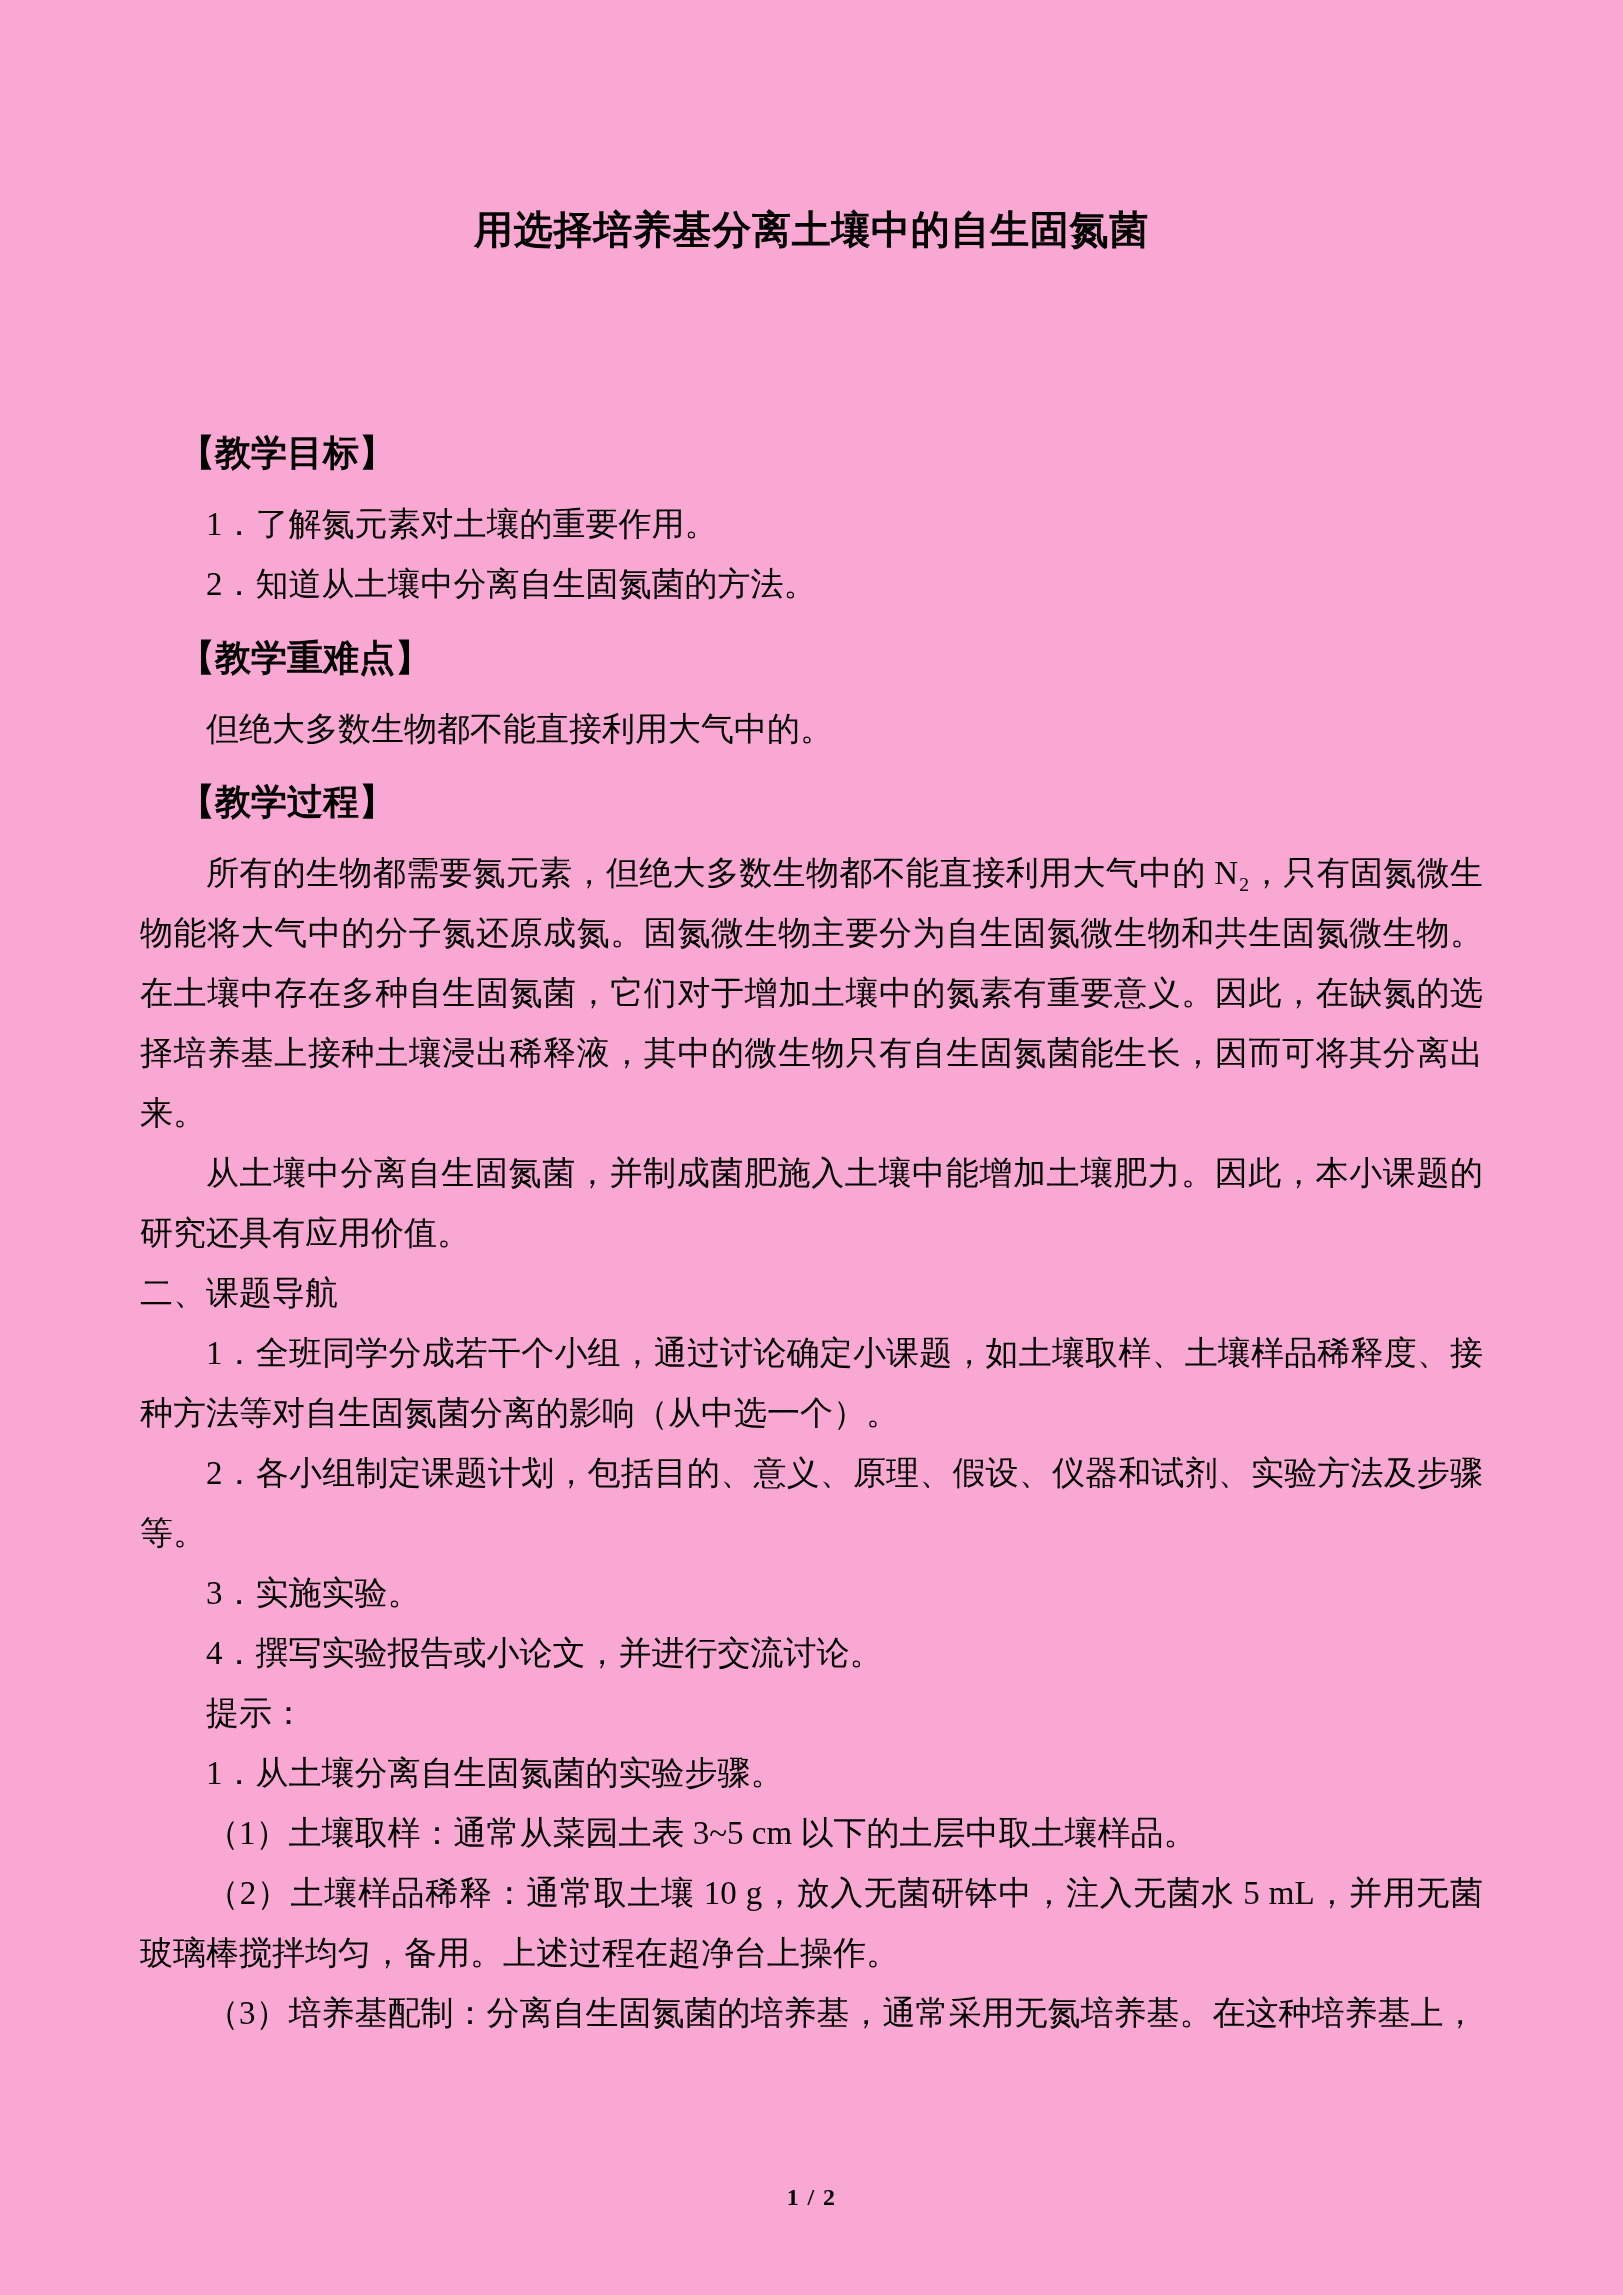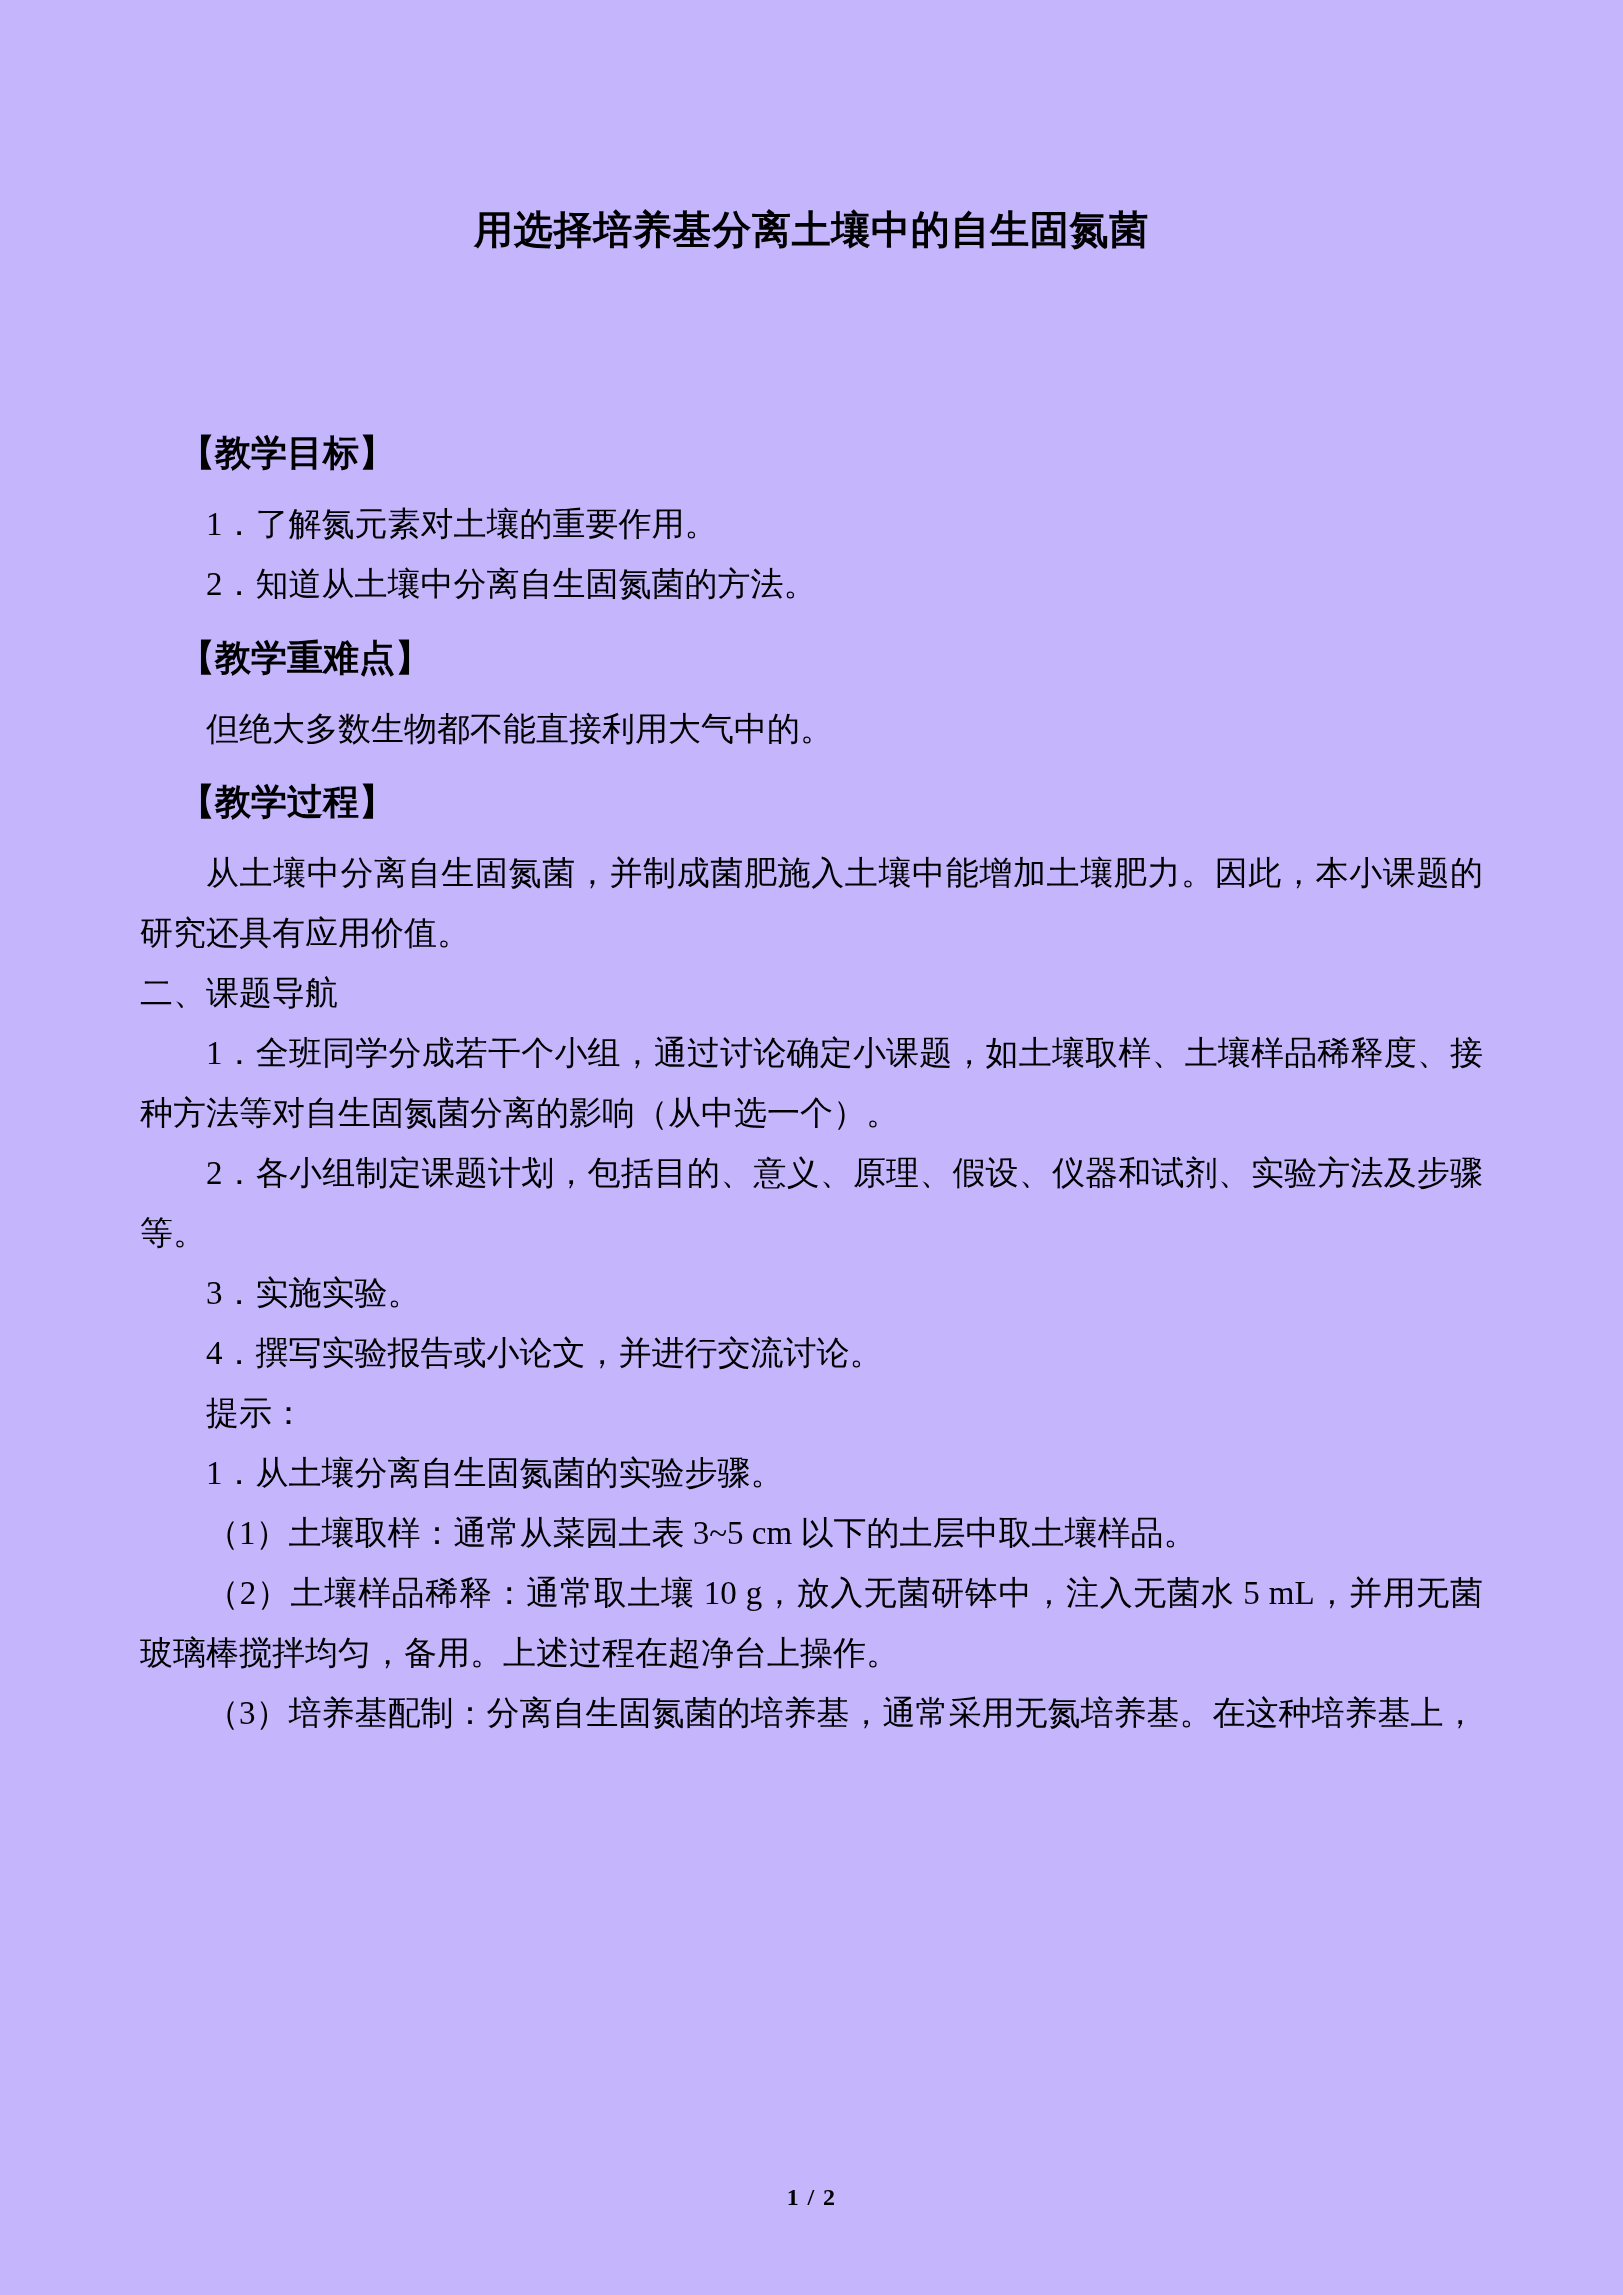--- a/index.html
+++ b/index.html
@@ -9,21 +9,21 @@
     height: 2295px;
     position: relative;
     color: #000000;
     font-family: "Liberation Serif", "DejaVu Serif", serif;
     overflow: hidden;
   }
   .page {
     position: absolute;
     inset: 0;
     padding: 202px 140px 0 140px;
-    background: #c4b5fd;
+    background: #f9a8d4;
   }
   .doc-title {
     text-align: center;
     font-size: 39px;
     font-weight: bold;
     line-height: 56px;
     margin-bottom: 165px;
     letter-spacing: 0.7px;
   }
   .heading {
@@ -67,20 +67,21 @@
 
   <h2 class="heading">【教学目标】</h2>
   <p class="para">1．了解氮元素对土壤的重要作用。</p>
   <p class="para">2．知道从土壤中分离自生固氮菌的方法。</p>
 
   <h2 class="heading">【教学重难点】</h2>
   <p class="para">但绝大多数生物都不能直接利用大气中的。</p>
 
   <h2 class="heading">【教学过程】</h2>
 
+  <p class="para">所有的生物都需要氮元素，但绝大多数生物都不能直接利用大气中的 N₂，只有固氮微生物能将大气中的分子氮还原成氮。固氮微生物主要分为自生固氮微生物和共生固氮微生物。在土壤中存在多种自生固氮菌，它们对于增加土壤中的氮素有重要意义。因此，在缺氮的选择培养基上接种土壤浸出稀释液，其中的微生物只有自生固氮菌能生长，因而可将其分离出来。</p>
   <p class="para">从土壤中分离自生固氮菌，并制成菌肥施入土壤中能增加土壤肥力。因此，本小课题的研究还具有应用价值。</p>
 
   <p class="plain">二、课题导航</p>
   <p class="para">1．全班同学分成若干个小组，通过讨论确定小课题，如土壤取样、土壤样品稀释度、接种方法等对自生固氮菌分离的影响（从中选一个）。</p>
   <p class="para">2．各小组制定课题计划，包括目的、意义、原理、假设、仪器和试剂、实验方法及步骤等。</p>
   <p class="para">3．实施实验。</p>
   <p class="para">4．撰写实验报告或小论文，并进行交流讨论。</p>
   <p class="para">提示：</p>
   <p class="para">1．从土壤分离自生固氮菌的实验步骤。</p>
   <p class="para">（1）土壤取样：通常从菜园土表 3~5 cm 以下的土层中取土壤样品。</p>

